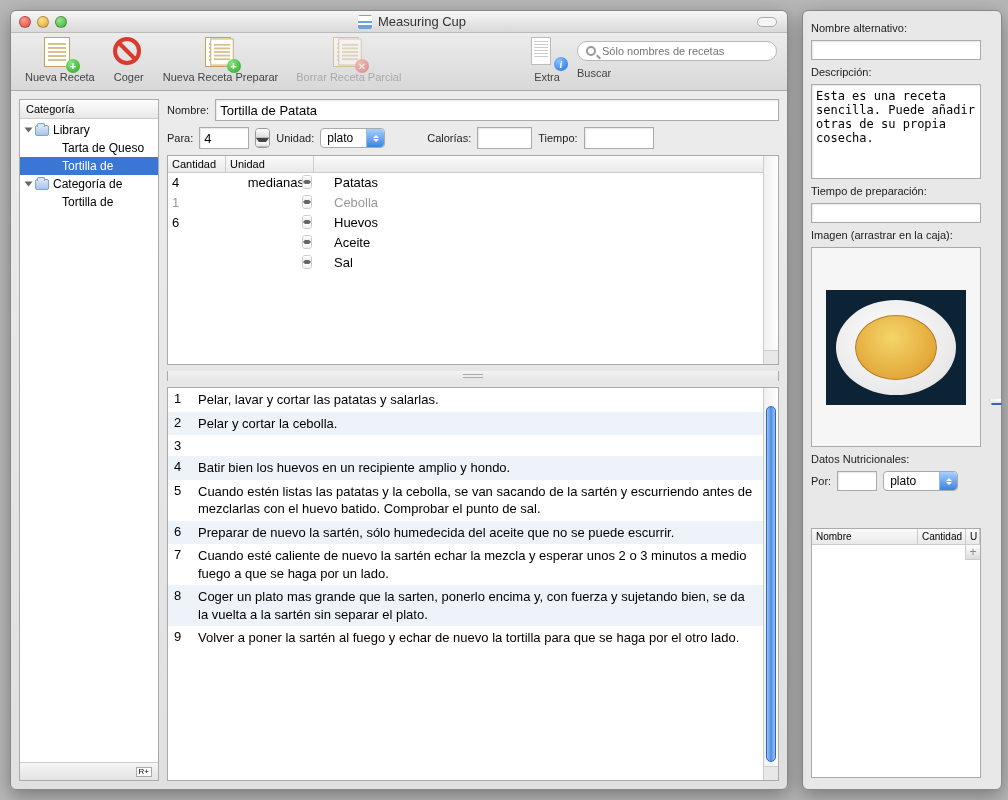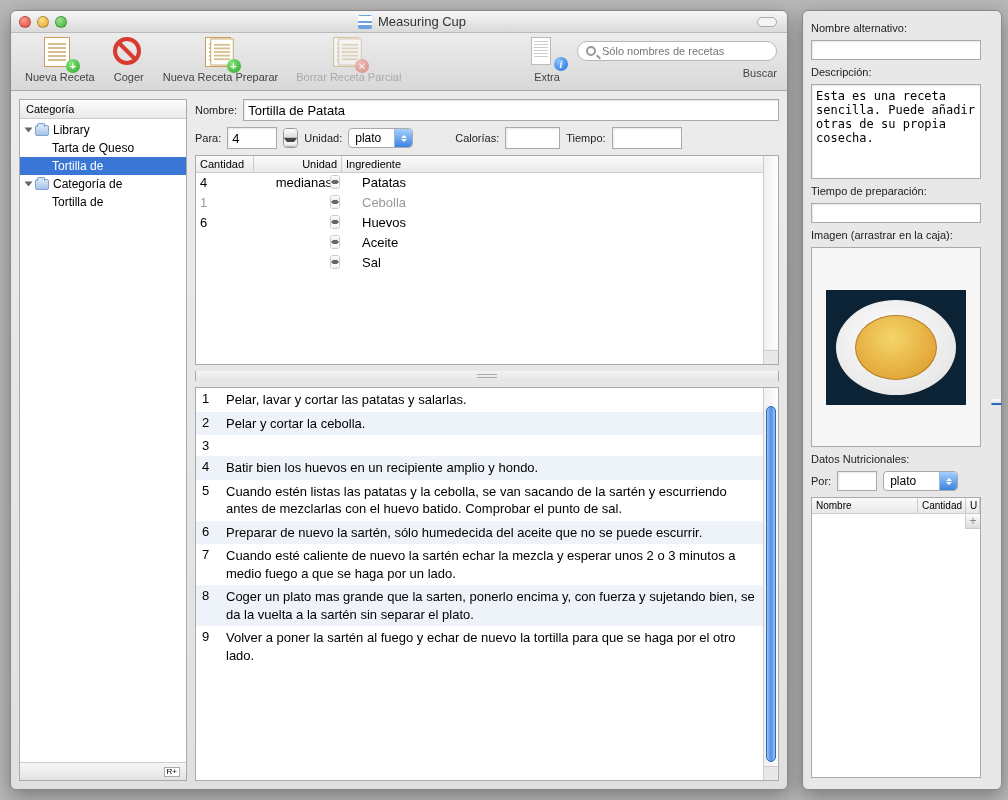--- a/index.html
+++ b/index.html
@@ -60,32 +60,32 @@
 .tb-spacer{flex:1;}
 .searchbox {
   height:20px; width:200px; border-radius:10px;
   background:#fff; border:1px solid #b8b8b8;
   display:flex; align-items:center; padding:0 8px; gap:6px;
   margin-top:4px;
 }
 .searchbox input{border:none;outline:none;font-size:11px;color:#777;flex:1;background:transparent;}
 .search-icon{width:10px;height:10px;border:2px solid #999;border-radius:50%;position:relative;}
 .search-icon::after{content:'';position:absolute;width:5px;height:2px;background:#999;transform:rotate(45deg);left:8px;top:8px;}
-.search-col{display:flex;flex-direction:column;align-items:flex-end;}
+.search-col{display:flex;flex-direction:column;align-items:flex-start;}
 .search-col .tb-label{margin-top:6px;}
 
 .main-body { display:flex; height:calc(100% - 80px); }
 .sidebar {
-  width:168px; background:#fff; border:1px solid #aaa;
+  width:140px; background:#fff; border:1px solid #aaa;
   margin:8px 4px 8px 8px; display:flex; flex-direction:column;
 }
 .sidebar-header{background:linear-gradient(#fdfdfd,#e8e8e8);border-bottom:1px solid #ccc;padding:3px 6px;font-size:11px;}
 .tree{flex:1;overflow:auto;padding:2px 0;}
 .tree-row{padding:2px 6px 2px 6px;display:flex;align-items:center;gap:4px;font-size:12px;cursor:default;}
-.tree-indent1{padding-left:32px;}
+.tree-indent1{padding-left:42px;}
 .tree-row.selected{background:#3a76d6;color:#fff;}
 .disclosure{width:0;height:0;border-left:5px solid #666;border-top:4px solid transparent;border-bottom:4px solid transparent;}
 .disclosure.open{transform:rotate(90deg);}
 .folder-icon{width:14px;height:11px;background:linear-gradient(#d8e5f5,#a7c5ea);border:1px solid #7ba3d4;border-radius:2px;position:relative;}
 .folder-icon::before{content:'';position:absolute;width:6px;height:3px;background:#d8e5f5;border:1px solid #7ba3d4;border-bottom:none;top:-3px;left:1px;border-radius:2px 2px 0 0;}
 
 .sidebar-footer{height:18px;background:linear-gradient(#f6f6f6,#e3e3e3);border-top:1px solid #ccc;display:flex;align-items:center;justify-content:flex-end;padding-right:6px;}
 .rbadge{font-size:8px;line-height:8px;background:#fff;border:1px solid #aaa;padding:0 2px;}
 
 .content{flex:1;display:flex;flex-direction:column;padding:8px 8px 8px 4px;gap:6px;}
@@ -114,21 +114,21 @@
 
 .panel{flex:1;border:1px solid #aaa;background:#fff;position:relative;overflow:hidden;display:flex;flex-direction:column;}
 .panel-scroll{position:absolute;right:0;top:0;bottom:14px;width:15px;background:linear-gradient(90deg,#f0f0f0,#fdfdfd);border-left:1px solid #ccc;}
 .panel-scroll .thumb{position:absolute;left:2px;right:2px;border-radius:6px;background:linear-gradient(90deg,#99c3f5,#4f8fe4,#99c3f5);border:1px solid #2d68b8;}
 .corner{position:absolute;right:0;bottom:0;width:15px;height:14px;background:#e8e8e8;border-left:1px solid #ccc;border-top:1px solid #ccc;}
 .plus-btn{position:absolute;right:0;width:15px;height:15px;background:linear-gradient(#fdfdfd,#dcdcdc);border-left:1px solid #ccc;border-bottom:1px solid #ccc;display:flex;align-items:center;justify-content:center;color:#888;font-size:12px;}
 
 .ing-header{display:flex;background:linear-gradient(#fbfbfb,#eaeaea);border-bottom:1px solid #ccc;font-size:11px;}
 .ing-header div{border-right:1px solid #ccc;padding:2px 4px;}
 .col-qty{width:58px;}
-.col-unit{width:88px;text-align:right;}
+.col-unit{width:88px;}
 .col-ing{flex:1;}
 .ing-body{flex:1;margin-right:15px;overflow:auto;}
 .ing-row{display:flex;font-size:13px;border-bottom:1px solid transparent;}
 .ing-row .col-qty{text-align:left;padding:2px 4px;}
 .ing-row .col-unit{text-align:right;padding:2px 10px 2px 4px;position:relative;}
 .ing-row .col-ing{padding:2px 2px 2px 20px;}
 .ing-row.faded{color:#999;}
 .ministep{display:inline-flex;flex-direction:column;border:1px solid #ccc;border-radius:3px;overflow:hidden;position:absolute;right:2px;top:2px;}
 .ministep div{width:8px;height:6px;background:linear-gradient(#fff,#eee);display:flex;align-items:center;justify-content:center;}
 .ministep .up{border-bottom:1px solid #ddd;}
@@ -147,21 +147,21 @@
 
 .sec-body{padding:10px 8px;display:flex;flex-direction:column;gap:6px;height:calc(100% - 2px);}
 .sec-lbl{font-size:11px;color:#222;}
 .sec-input{width:100%;height:20px;border:1px solid #aaa;background:#fff;box-shadow:inset 1px 1px 2px rgba(0,0,0,.1);padding:2px 4px;font-size:12px;}
 .sec-textarea{width:100%;height:95px;border:1px solid #aaa;background:#fff;box-shadow:inset 1px 1px 2px rgba(0,0,0,.1);padding:4px;font-size:12px;resize:none;}
 .img-drop{width:100%;height:200px;border:1px solid #aaa;background:#f6f6f6;display:flex;align-items:center;justify-content:center;}
 .dish{width:140px;height:115px;background:#0c2235;display:flex;align-items:center;justify-content:center;position:relative;}
 .plate{width:120px;height:95px;border-radius:50%;background:radial-gradient(ellipse at 45% 40%,#fff,#e9e9e9 70%,#d5d5d5);display:flex;align-items:center;justify-content:center;}
 .tortilla{width:82px;height:65px;border-radius:50%;background:radial-gradient(ellipse at 45% 35%,#f5d56a,#e3a93a 70%,#c8872a);border:1px solid #b77c24;}
 .sec-scroll{width:12px;background:linear-gradient(90deg,#f0f0f0,#fdfdfd);border-left:1px solid #ccc;}
-.nut-table{border:1px solid #aaa;background:#fff;flex:1;display:flex;flex-direction:column;position:relative;}
+.nut-table{border:1px solid #aaa;background:#fff;flex:1;display:flex;flex-direction:column;position:relative;margin-top:31px;}
 .nut-hdr{display:flex;background:linear-gradient(#fbfbfb,#e8e8e8);border-bottom:1px solid #ccc;font-size:10px;}
 .nut-hdr div{padding:2px 4px;border-right:1px solid #ccc;}
 .nh-name{flex:1;}
 .nh-qty{width:48px;}
 .nh-u{width:14px;}
 .sec-wrap{display:flex;gap:0;flex:1;}
 .sec-left{flex:1;display:flex;flex-direction:column;gap:6px;overflow:hidden;}
 
 
 .ic-paper{width:26px;height:30px;background:#fff;border:1px solid #c4a05b;position:relative;}
@@ -347,21 +347,20 @@
         <span class="lbl">Calorías:</span>
         <input class="text num-input" value="" style="">
         <span class="lbl">Tiempo:</span>
         <input class="text time-input" value="" style="">
       </div>
 
       <div class="panel" style="flex:0 0 210px">
         <div class="ing-header">
           <div class="col-qty">Cantidad</div>
           <div class="col-unit">Unidad</div>
-          <div class="col-ing">Ingrediente</div>
         </div>
         <div class="ing-body" id="ing-body">
             <div class="ing-row">
               <div class="col-qty">4</div>
               <div class="col-unit">medianas<span class="ministep">
                   <div class="up">
                     <div class="mau"></div>
                   </div>
                   <div>
                     <div class="mad"></div>

